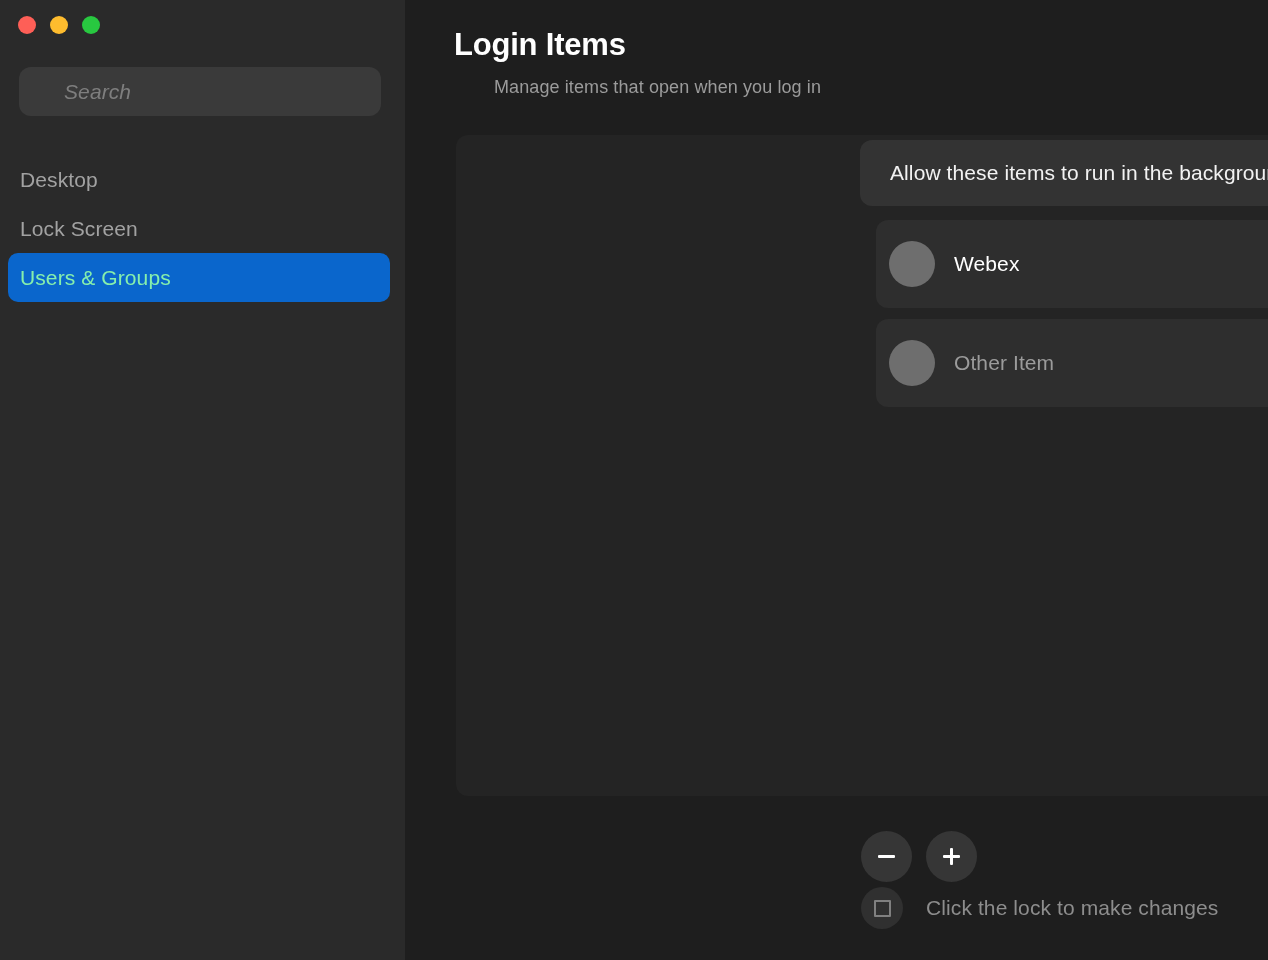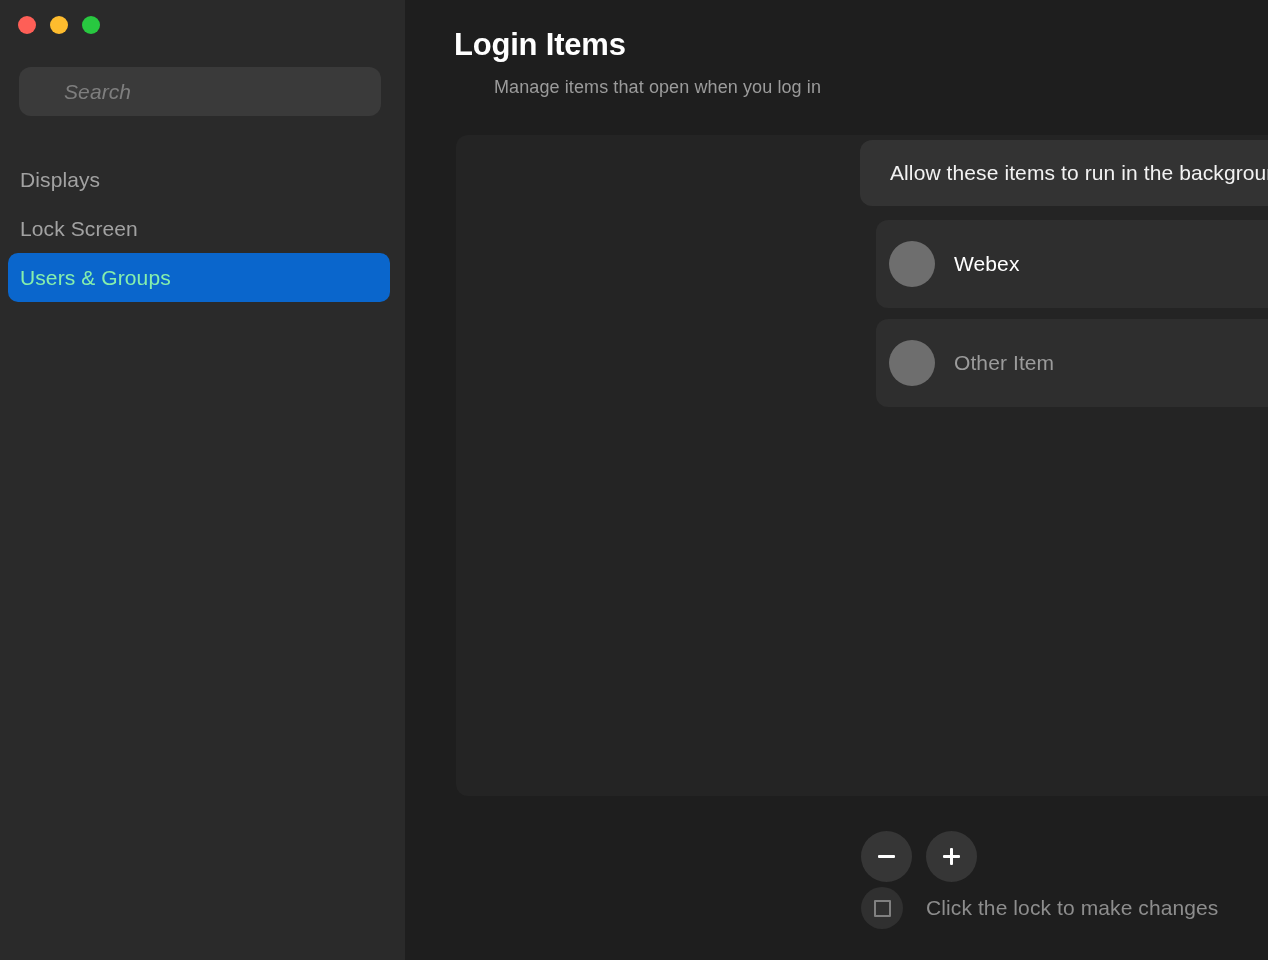--- a/index.html
+++ b/index.html
@@ -272,21 +272,21 @@
       <span class="tl tl-min"></span>
       <span class="tl tl-max"></span>
     </div>
 
     <div class="search-field">
       <span class="search-placeholder">Search</span>
     </div>
 
     <div class="nav-list">
       <div class="nav-item">
-        <span>Displays</span>
+        <span>Desktop</span>
       </div>
       <div class="nav-item">
         <span>Lock Screen</span>
       </div>
       <div class="nav-item selected">
         <span>Users &amp; Groups</span>
       </div>
     </div>
   </div>
 

